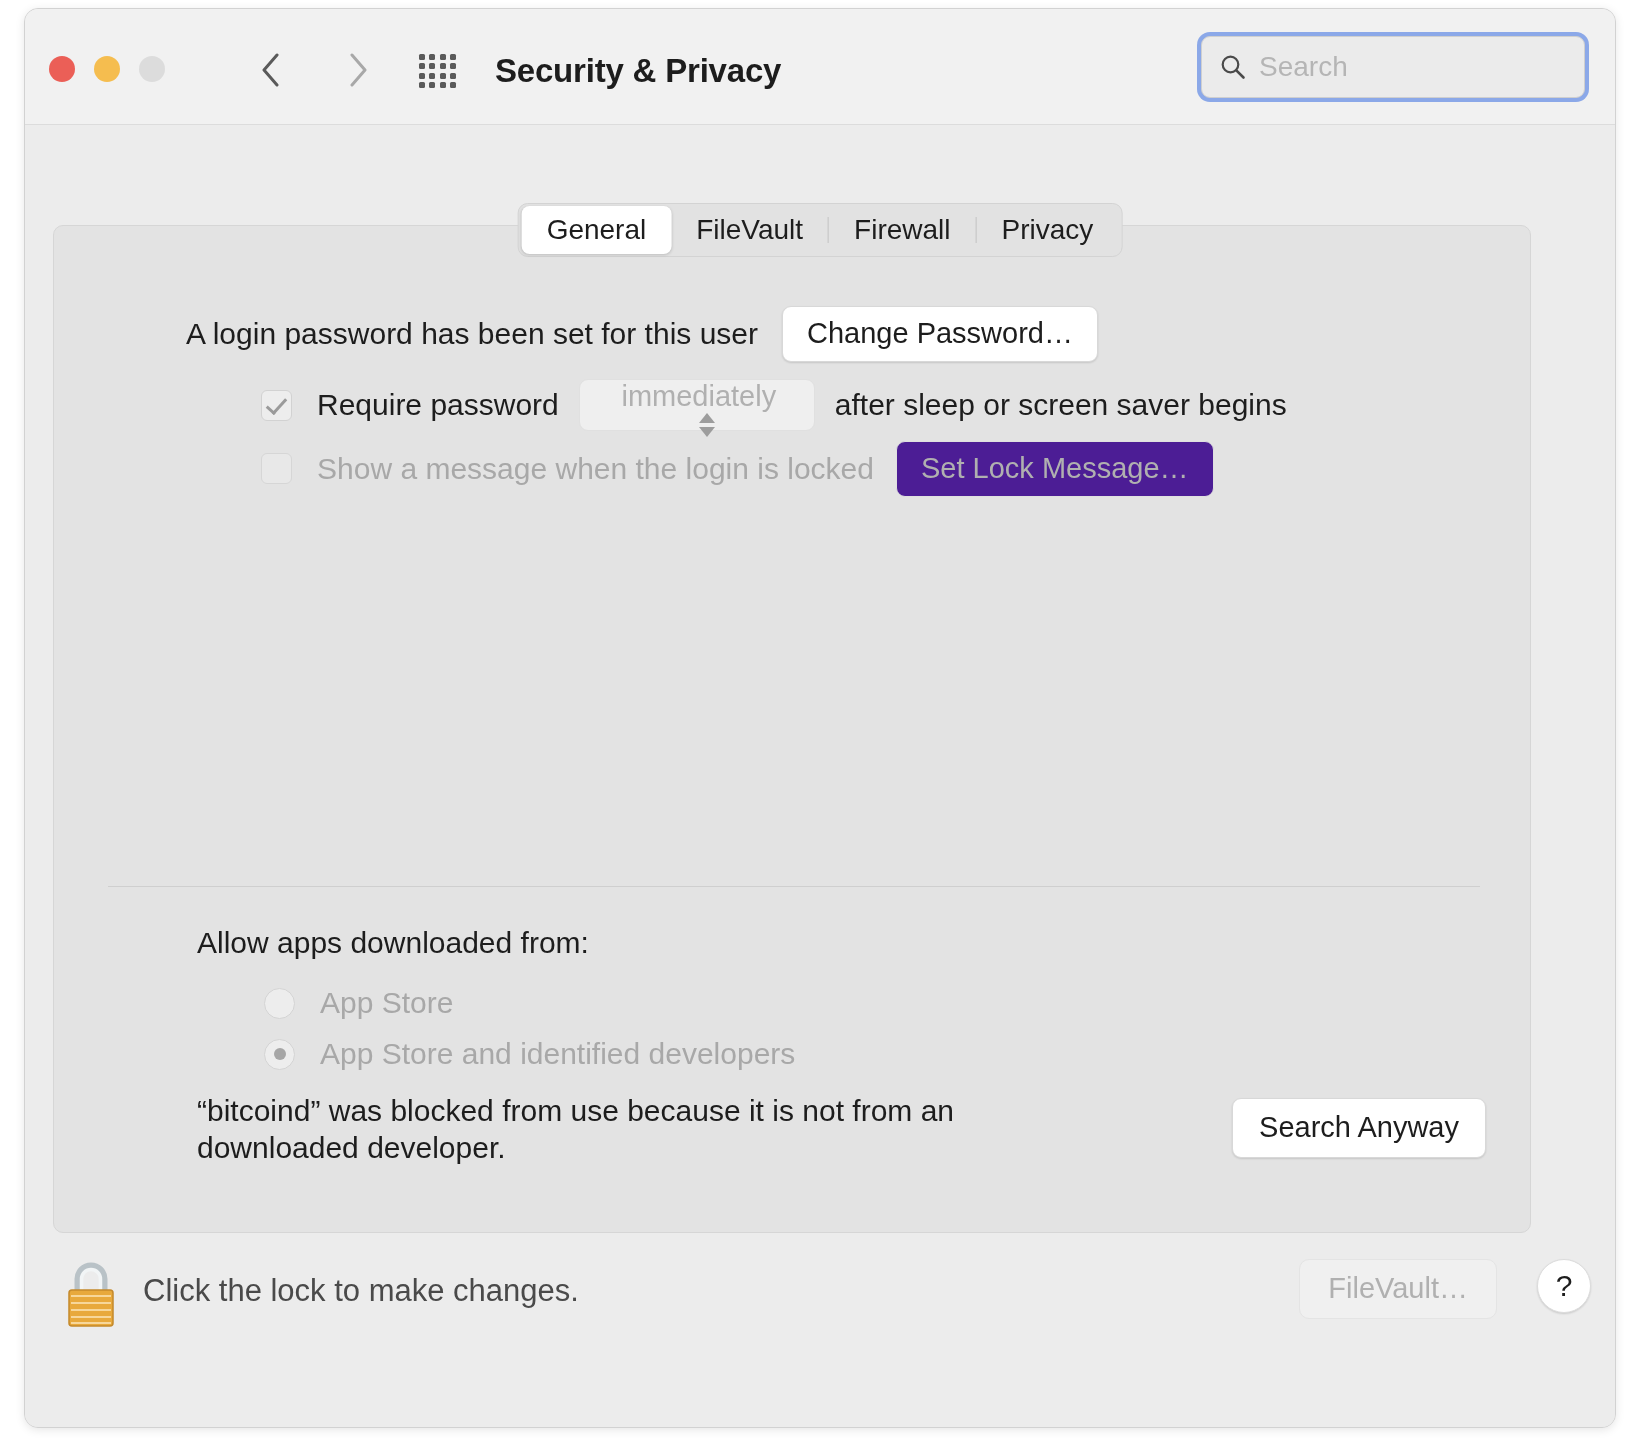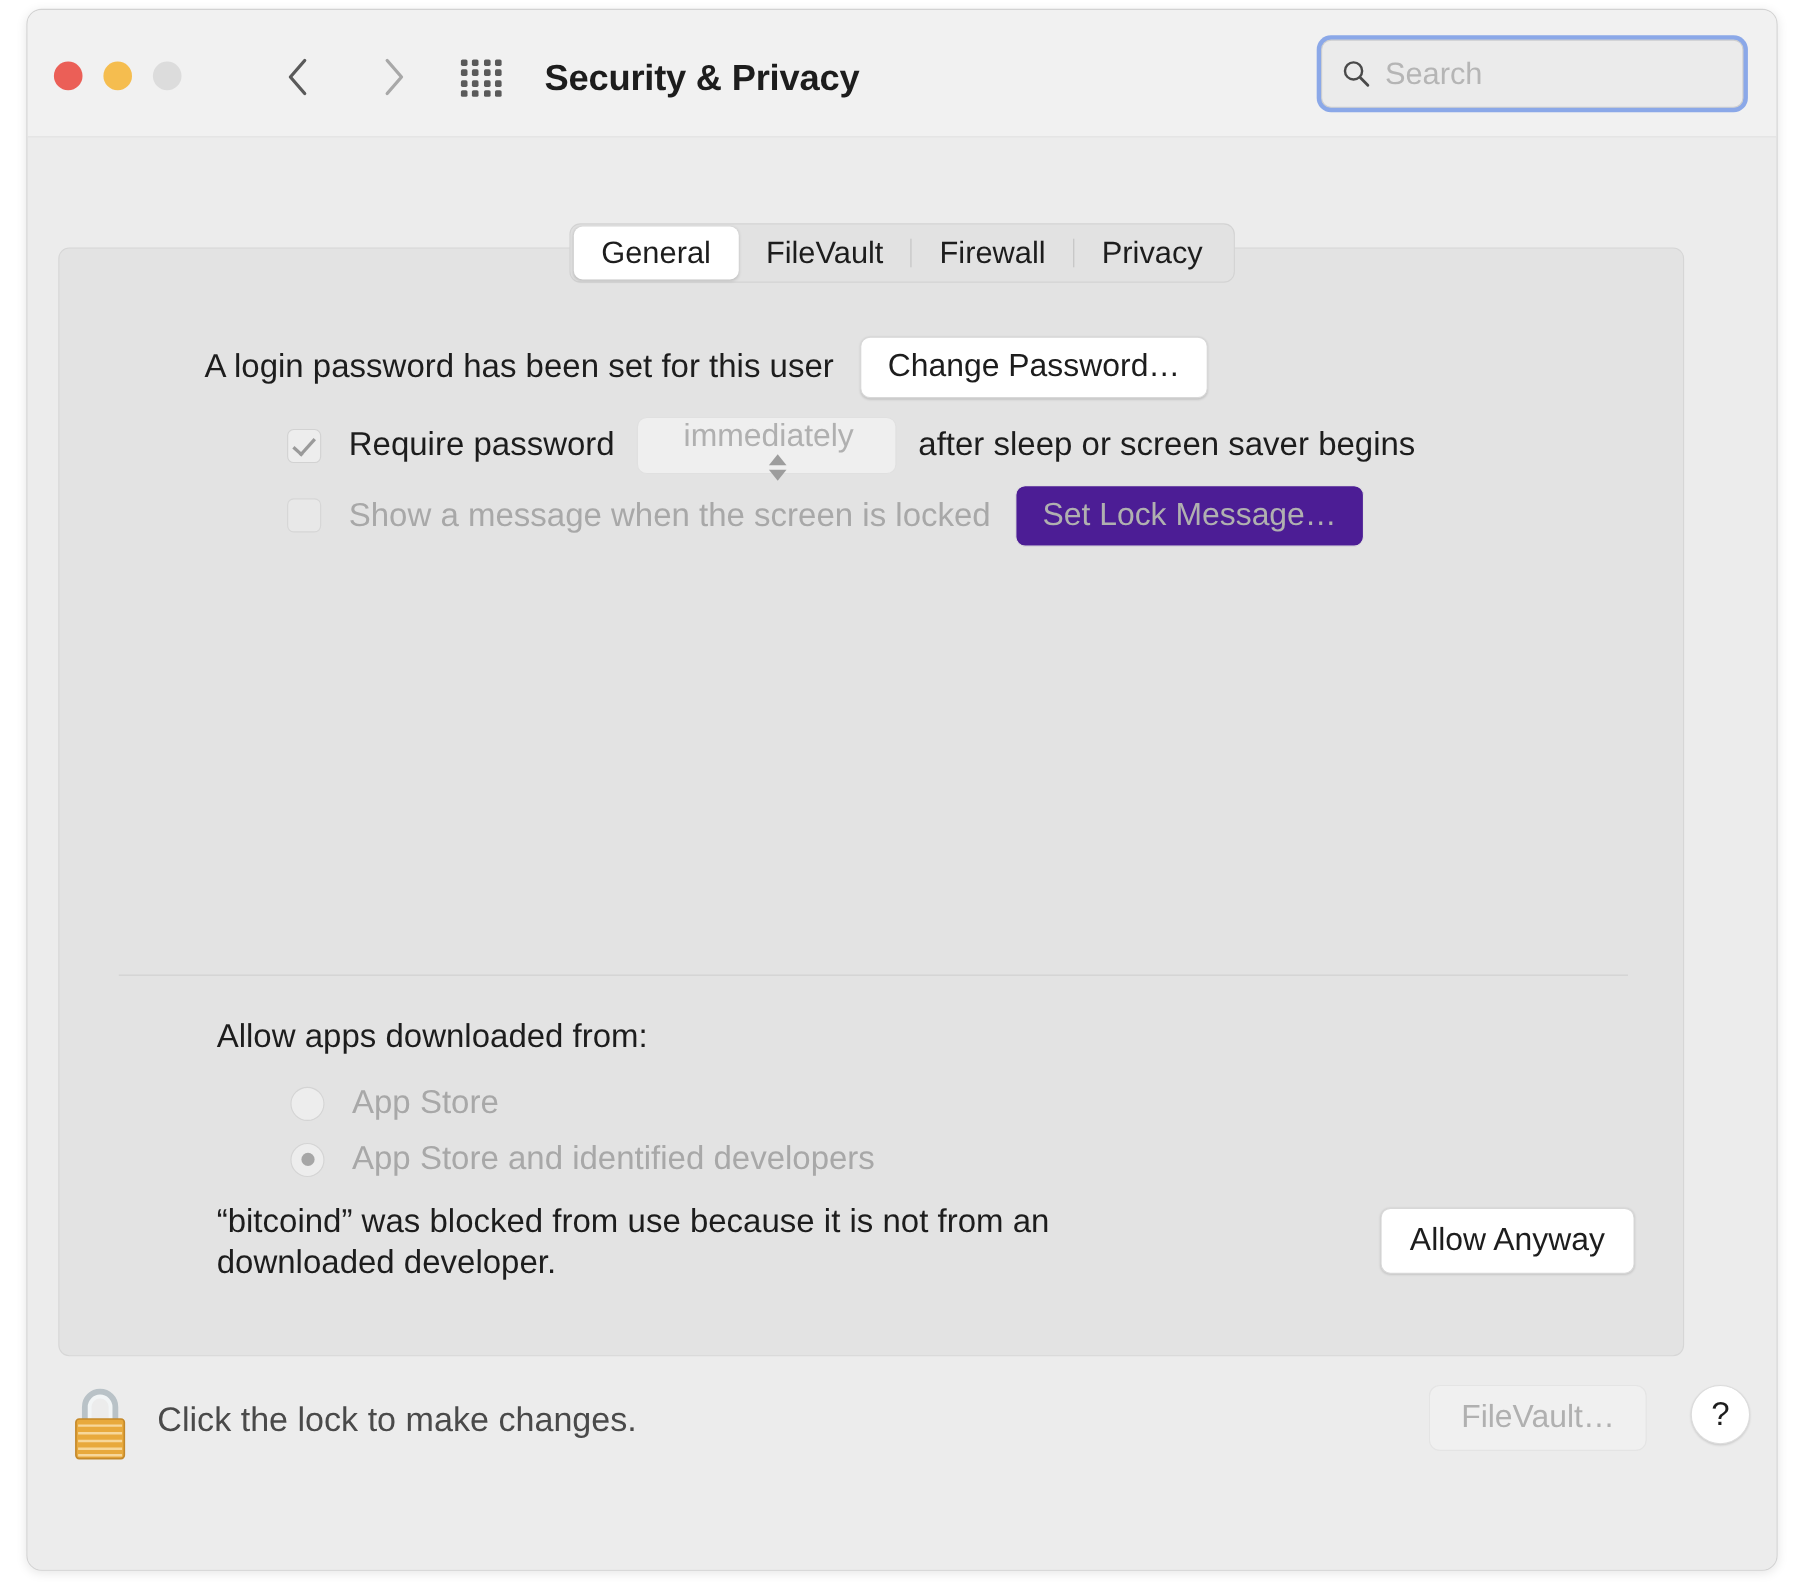--- a/index.html
+++ b/index.html
@@ -474,41 +474,41 @@
           <span class="popup-arrows">
             <span class="up"></span>
               <span class="down"></span>
           </span>
         </span>
         <span class="label-lg" style="margin-left:20px;">after sleep or screen saver begins</span>
       </div>
 
       <div class="row" style="left:207px; top:215px;">
         <span class="checkbox empty"></span>
-        <span class="label-dim" style="margin-left:25px;">Show a message when the screen is locked</span>
+        <span class="label-dim" style="margin-left:25px;">Show a message when the login is locked</span>
         <button class="btn disabled" style="margin-left:22px;">Set Lock Message…</button>
       </div>
 
       <div class="divider"></div>
 
       <div class="row" style="left:143px; top:700px;">
         <span class="label-lg">Allow apps downloaded from:</span>
       </div>
 
       <div class="row" style="left:210px; top:760px;">
         <span class="radio"></span>
         <span class="label-dim" style="margin-left:25px;">App Store</span>
       </div>
       <div class="row" style="left:210px; top:811px;">
         <span class="radio selected"></span>
         <span class="label-dim" style="margin-left:25px;">App Store and identified developers</span>
       </div>
 
       <div class="blocked-msg">“bitcoind” was blocked from use because it is not from an downloaded developer.</div>
-      <button class="btn" style="position:absolute; right:44px; top:872px; padding:13px 26px;">Allow Anyway</button>
+      <button class="btn" style="position:absolute; right:44px; top:872px; padding:13px 26px;">Search Anyway</button>
 
     </div>
 
     <div class="bottombar">
       <span class="lock">
         <svg width="60" height="72" viewBox="0 0 60 72">
           <path d="M17 34 V22 a13 13 0 0 1 26 0 V34" fill="none" stroke="#b9c2c7" stroke-width="7"></path>
           <path d="M20.5 34 V22 a9.5 9.5 0 0 1 19 0 V34" fill="none" stroke="#f2f5f6" stroke-width="3.5"></path>
           <rect x="8" y="33" width="44" height="36" rx="3" fill="#e8a93c"></rect>
           <rect x="8" y="33" width="44" height="36" rx="3" fill="none" stroke="#c4892b" stroke-width="1.5"></rect>

